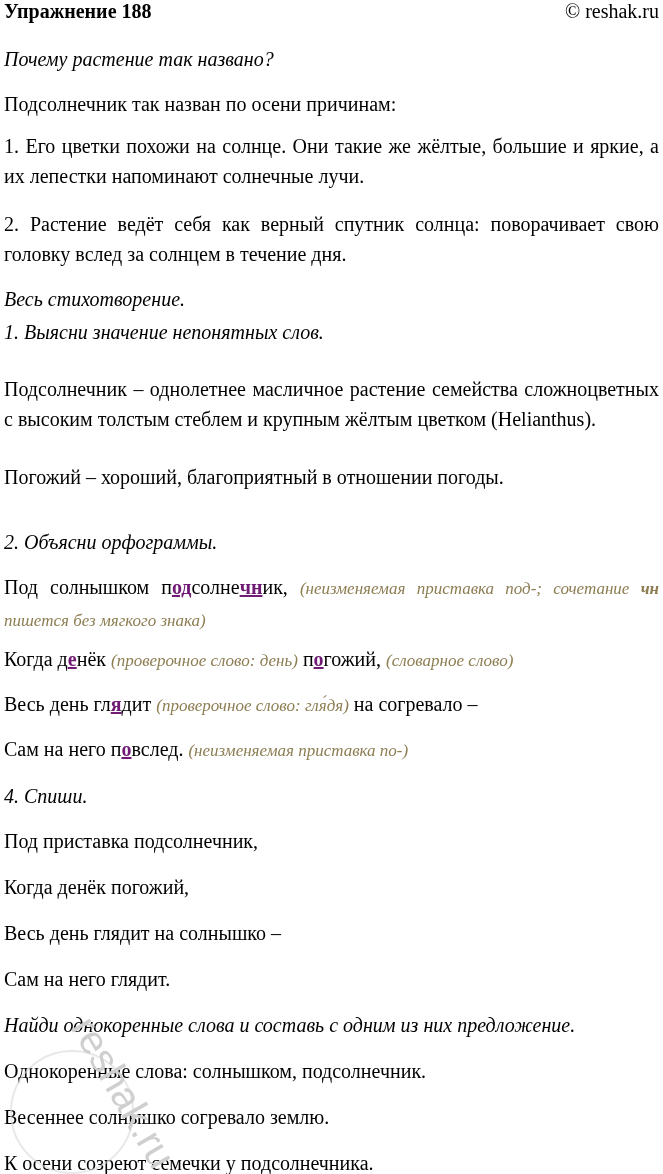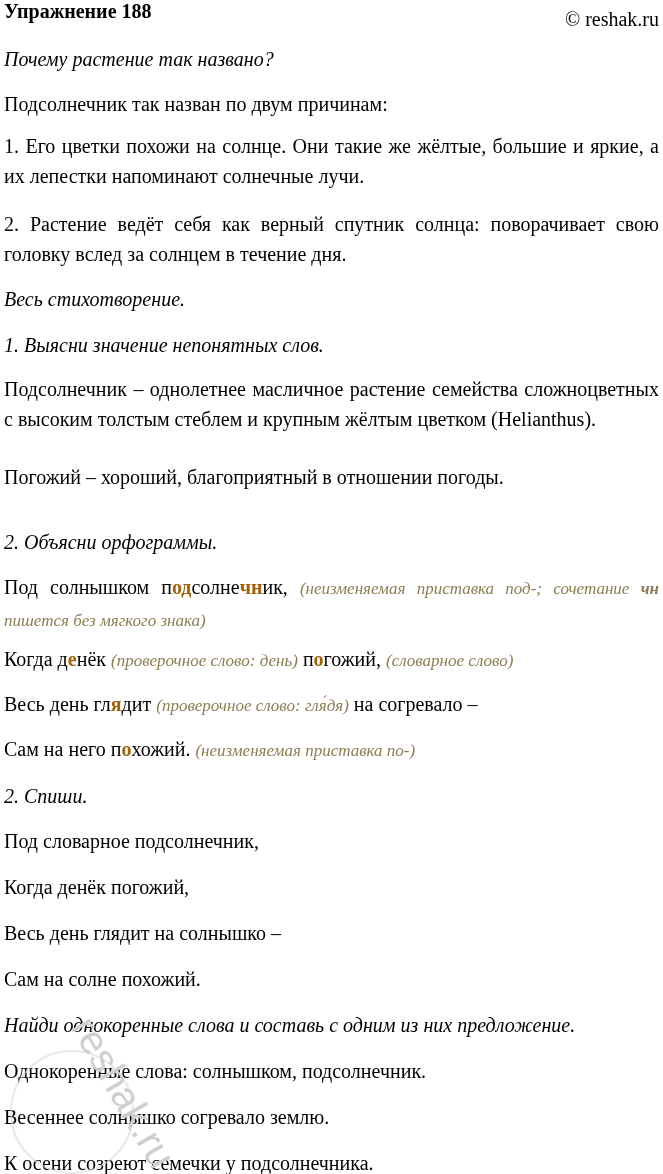--- a/index.html
+++ b/index.html
@@ -3,48 +3,48 @@
 <meta charset="utf-8">
 <style>
   html, body { margin: 0; padding: 0; background: #ffffff; }
   body {
     width: 663px; height: 1174px; position: relative; overflow: hidden;
     font-family: "Liberation Serif", serif; color: #000; font-size: 20px;
   }
   .page { position: absolute; left: 4px; top: 0; width: 655px; }
   .header { position: relative; height: 28px; }
   .title { position: absolute; left: 0; top: 0; font-weight: bold; font-size: 20px; }
-  .copy { position: absolute; right: 0; top: 8px; font-size: 20px; }
+  .copy { position: absolute; right: 0; top: 0; font-size: 20px; }
   p { margin: 0; line-height: 30px; text-align: justify; position: absolute; left: 0; width: 655px; }
   .it { font-style: italic; }
   .note { font-style: italic; color: #8c7d52; font-size: 17px; }
-  .g { color: #a16207; font-weight: bold; }
+  .g { color: #701a75; font-weight: bold; text-decoration: underline; }
   .note .b { font-weight: bold; }
   .wm {
     position: absolute; left: 10px; top: 1050px; width: 120px; height: 120px;
     border: 2px solid #d8d8d8; border-radius: 50%; opacity: 0.6;
   }
   .wm-text { position: absolute; left: 40px; top: 1070px; color: #cfcfcf; font-size: 40px;
     transform: rotate(60deg); font-family: "Liberation Sans", sans-serif; }
 </style>
 </head>
 <body>
 
 <div class="page">
   <div class="header">
     <span class="title">Упражнение 188</span>
     <span class="copy">© reshak.ru</span>
   </div>
 
   <p class="it" style="top:44px">Почему растение так названо?</p>
-  <p style="top:89px">Подсолнечник так назван по двум причинам:</p>
+  <p style="top:89px">Подсолнечник так назван по осени причинам:</p>
   <p style="top:131px">1. Его цветки похожи на солнце. Они такие же жёлтые, большие и яркие, а их лепестки напоминают солнечные лучи.</p>
   <p style="top:209px">2. Растение ведёт себя как верный спутник солнца: поворачивает свою головку вслед за солнцем в течение дня.</p>
   <p class="it" style="top:284px">Весь стихотворение.</p>
-  <p class="it" style="top:330px">1. Выясни значение непонятных слов.</p>
+  <p class="it" style="top:317px">1. Выясни значение непонятных слов.</p>
   <p style="top:374px">Подсолнечник – однолетнее масличное растение семейства сложноцветных с высоким толстым стеблем и крупным жёлтым цветком (Helianthus).</p>
   <p style="top:462px">Погожий – хороший, благоприятный в отношении погоды.</p>
   <p class="it" style="top:527px">2. Объясни орфограммы.</p>
 
   <p style="top:572px">
     <span>Под солнышком п</span><span class="g">од</span><span>солне</span><span class="g">чн</span><span>ик,</span>
     <span class="note"><span>(неизменяемая приставка под-; сочетание </span><span class="b">чн</span><span> пишется без мягкого знака)</span></span>
   </p>
 
   <p style="top:644px">
@@ -54,29 +54,29 @@
     <span class="note">(словарное слово)</span>
   </p>
 
   <p style="top:689px">
     <span>Весь день гл</span><span class="g">я</span><span>дит</span>
     <span class="note">(проверочное слово: гля́дя)</span>
     <span>на согревало –</span>
   </p>
 
   <p style="top:734px">
-    <span>Сам на него п</span><span class="g">о</span><span>хожий.</span>
+    <span>Сам на него п</span><span class="g">о</span><span>вслед.</span>
     <span class="note">(неизменяемая приставка по-)</span>
   </p>
 
-  <p class="it" style="top:781px">2. Спиши.</p>
-  <p style="top:826px">Под словарное подсолнечник,</p>
+  <p class="it" style="top:781px">4. Спиши.</p>
+  <p style="top:826px">Под приставка подсолнечник,</p>
   <p style="top:872px">Когда денёк погожий,</p>
   <p style="top:918px">Весь день глядит на солнышко –</p>
-  <p style="top:964px">Сам на солне похожий.</p>
+  <p style="top:964px">Сам на него глядит.</p>
   <p class="it" style="top:1010px">Найди однокоренные слова и составь с одним из них предложение.</p>
   <p style="top:1056px">Однокоренные слова: солнышком, подсолнечник.</p>
   <p style="top:1102px">Весеннее солнышко согревало землю.</p>
   <p style="top:1148px">К осени созреют семечки у подсолнечника.</p>
 </div>
 
 <div class="wm"></div>
 <div class="wm-text">reshak.ru</div>
 
 </body></html>

